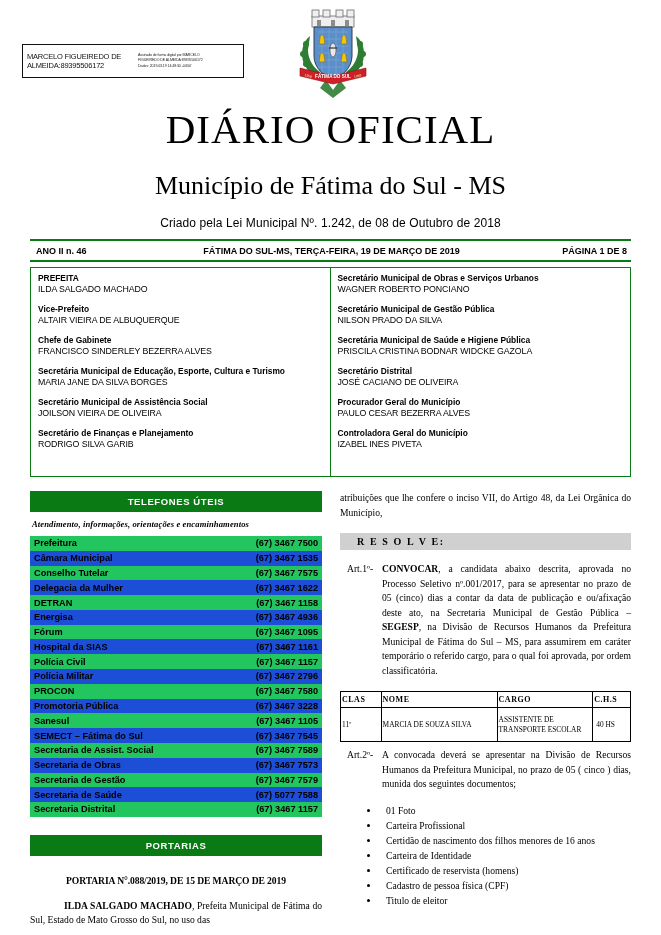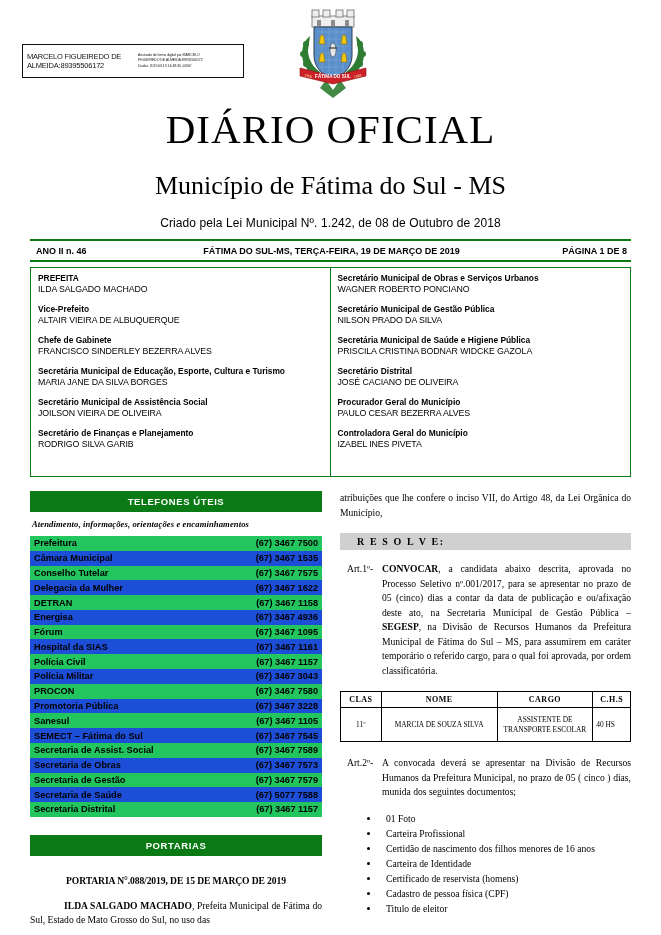--- a/index.html
+++ b/index.html
@@ -114,21 +114,21 @@
   .art-label{width:42px;flex:none;padding-left:7px;box-sizing:border-box;}
   .art-text{flex:1;text-align:justify;}
   .art-text b{font-weight:bold;}
 
   
   table.conv{
     width:100%;border-collapse:collapse;margin-top:13px;
     font-family:"Liberation Serif", serif;
   }
   table.conv th,table.conv td{
-    border:1px solid #000;text-align:center;vertical-align:middle;
+    border:1px solid #000;text-align:left;vertical-align:middle;
   }
   table.conv th{font-size:8px;font-weight:bold;padding:3px 1px;letter-spacing:0.5px;}
   table.conv td{font-size:7.4px;padding:7px 1px;line-height:9.5px;}
   .c-clas{width:14%;}
   .c-nome{width:40%;margin-left:40px;}
   .c-cargo{width:33%;}
   .c-chs{width:13%;}
   table.conv td.chs{font-size:7.4px;text-align:left;padding-left:3px;}
 
   ul.docs{
@@ -312,21 +312,21 @@
           <tr class="r-gray">
               <td>Hospital da SIAS</td>
               <td class="num">(67) 3467 1161</td>
             </tr>
           <tr class="r-green">
               <td>Polícia Civil</td>
               <td class="num">(67) 3467 1157</td>
             </tr>
           <tr class="r-gray">
               <td>Polícia Militar</td>
-              <td class="num">(67) 3467 3043</td>
+              <td class="num">(67) 3467 2796</td>
             </tr>
           <tr class="r-green">
               <td>PROCON</td>
               <td class="num">(67) 3467 7580</td>
             </tr>
           <tr class="r-gray">
               <td>Promotoria Pública</td>
               <td class="num">(67) 3467 3228</td>
             </tr>
           <tr class="r-green">
@@ -391,21 +391,21 @@
         <tbody>
           <tr>
             <td>11º</td>
             <td>MARCIA DE SOUZA SILVA</td>
             <td>ASSISTENTE DE TRANSPORTE ESCOLAR</td>
             <td class="chs">40 HS</td>
           </tr>
         </tbody>
       </table>
 
-      <div class="art-block" style="margin-top:14px;">
+      <div class="art-block" style="margin-top:6px;">
         <div class="art-label">Art.2º-</div>
         <div class="art-text">A convocada deverá se apresentar na Divisão de Recursos Humanos da Prefeitura Municipal, no prazo de 05 ( cinco ) dias, munida dos seguintes documentos;</div>
       </div>
 
       <ul class="docs">
         <li>01 Foto</li>
         <li>Carteira Profissional</li>
         <li>Certidão de nascimento dos filhos menores de 16 anos</li>
         <li>Carteira de Identidade</li>
         <li>Certificado de reservista (homens)</li>

